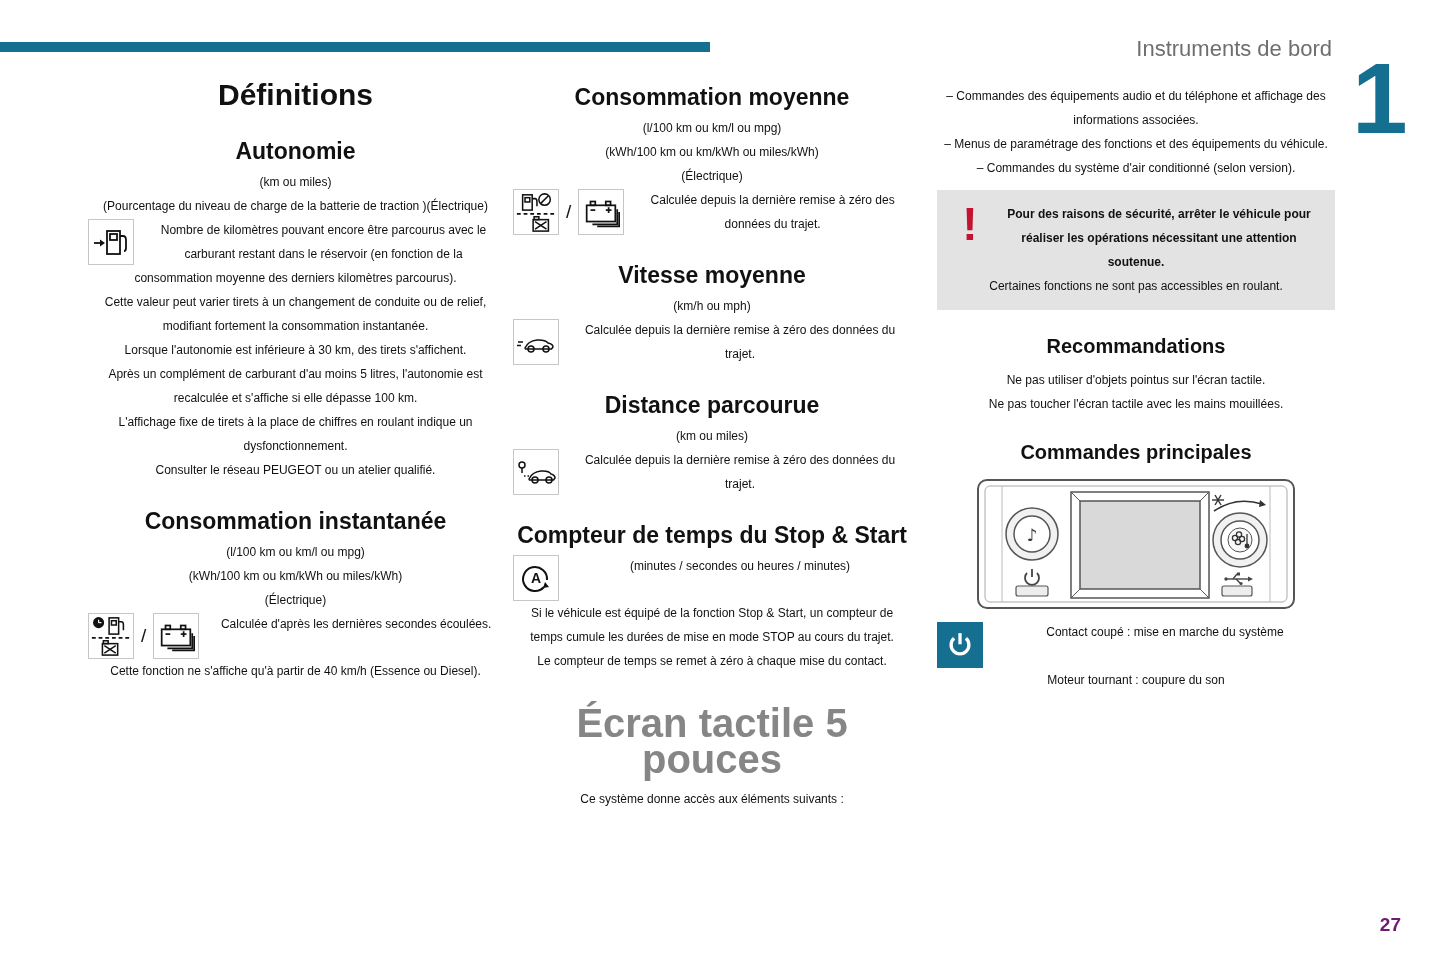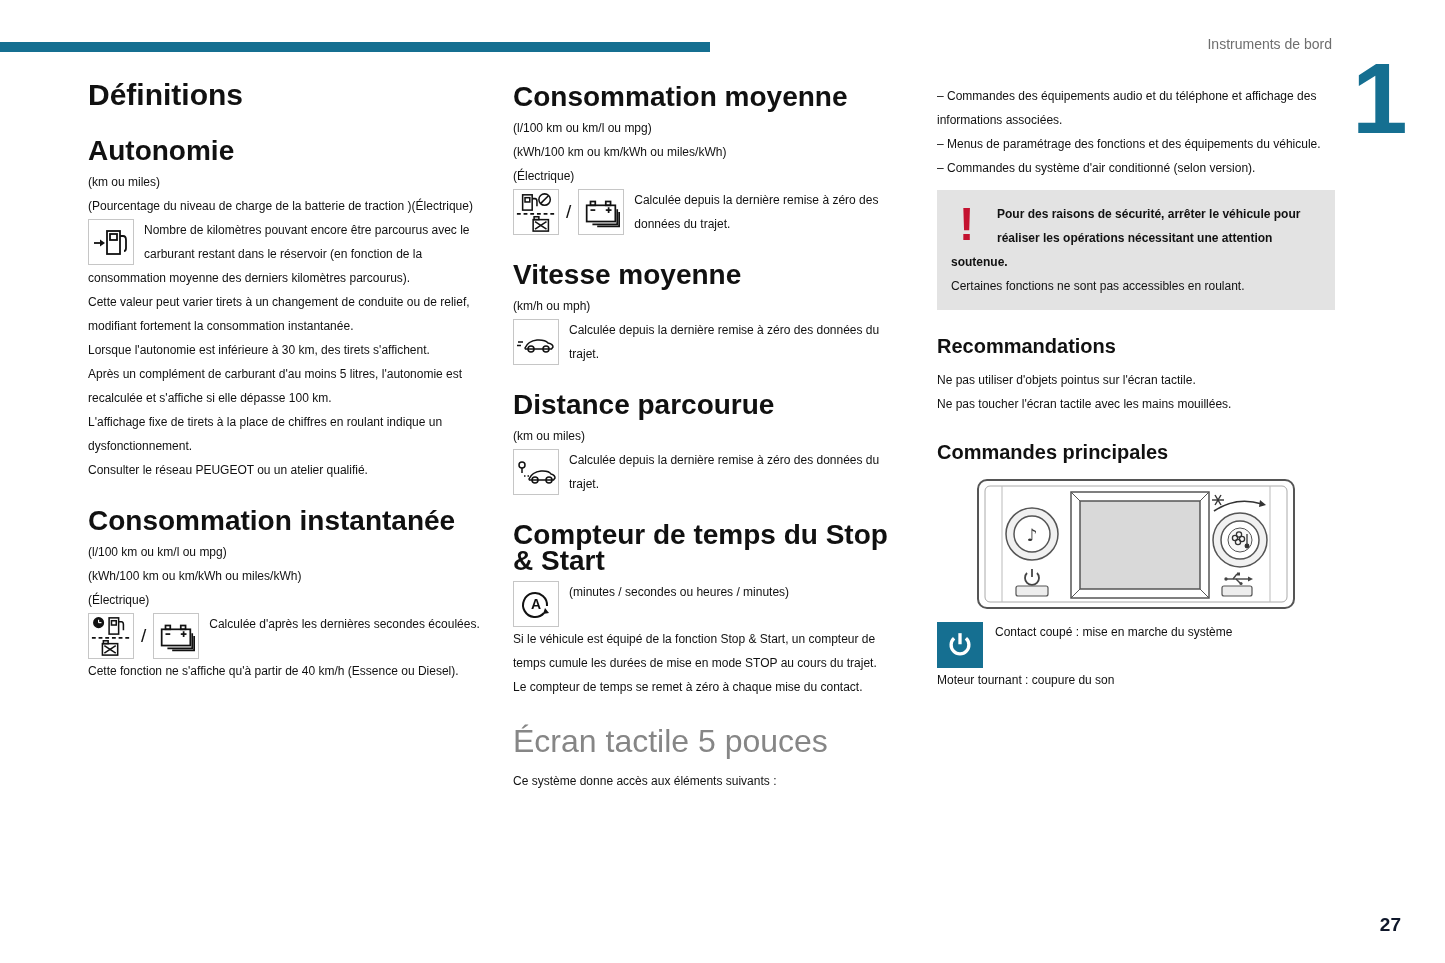--- a/index.html
+++ b/index.html
@@ -2,35 +2,35 @@
 <html><head>
 <meta charset="utf-8">
 <style>
   html,body{margin:0;padding:0;background:#ffffff;}
   #page{
     position:relative;width:1445px;height:963px;background:#ffffff;overflow:hidden;
     font-family:"Liberation Sans",sans-serif;color:#111;
   }
   
   .teal-bar{position:absolute;left:0;top:42px;width:710px;height:10px;background:#156f91;}
-  .header-title{position:absolute;top:36px;right:113px;font-size:14px;color:#6e6e6e;}
+  .header-title{position:absolute;top:36px;right:113px;font-size:22px;color:#6e6e6e;}
   .chapter-num{position:absolute;left:1352px;top:48px;font-size:100px;line-height:100px;font-weight:bold;color:#156f91;}
-  .page-num{position:absolute;right:44px;top:914px;font-size:19px;font-weight:bold;color:#0f172a;}
-
-  
-  .col{position:absolute;top:78px;}
+  .page-num{position:absolute;right:44px;top:914px;font-size:19px;font-weight:bold;color:#701a75;}
+
+  
+  .col{position:absolute;top:78px;text-align:center;}
   #col-left{left:88px;width:415px;}
   #col-mid{left:513px;width:398px;top:84px;}
   #col-right{left:937px;width:398px;top:84px;}
 
   .h1{font-size:30px;line-height:34px;font-weight:bold;margin:0 0 26px 0;}
   .h1b{font-size:20px;line-height:32px;font-weight:bold;margin:20px 0 6px 0;}
-  .h2{font-size:28px;line-height:26px;font-weight:bold;margin:26px 0 6px 0;}
+  .h2{font-size:23px;line-height:26px;font-weight:bold;margin:26px 0 6px 0;}
   .h2.first{margin-top:0;}
-  .h1gray{font-size:32px;line-height:36px;font-weight:400;color:#868686;margin:24px 0 10px 0;}
+  .h1gray{font-size:40px;line-height:36px;font-weight:700;color:#868686;margin:32px 0 10px 0;}
   .p{font-size:12px;line-height:24px;margin:0;}
   .clr{clear:both;}
 
   
   .iconbox{
     float:left;width:46px;height:46px;margin:1px 10px 0 0;
     border:1px solid #c6c6c6;background:#fff;
     display:flex;align-items:center;justify-content:center;box-sizing:border-box;
   }
   .iconfl{float:left;display:flex;align-items:center;margin:1px 10px 0 0;}

